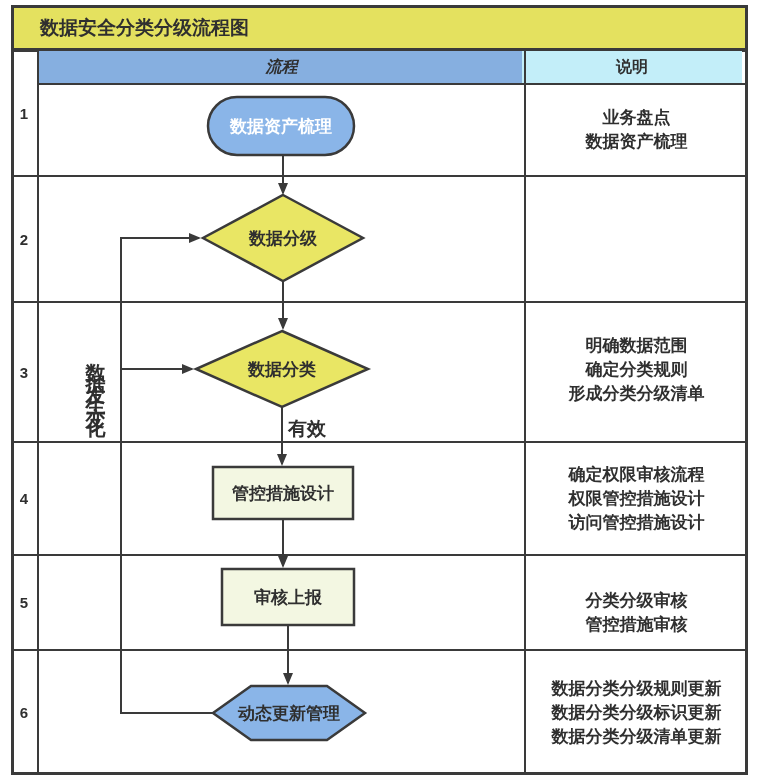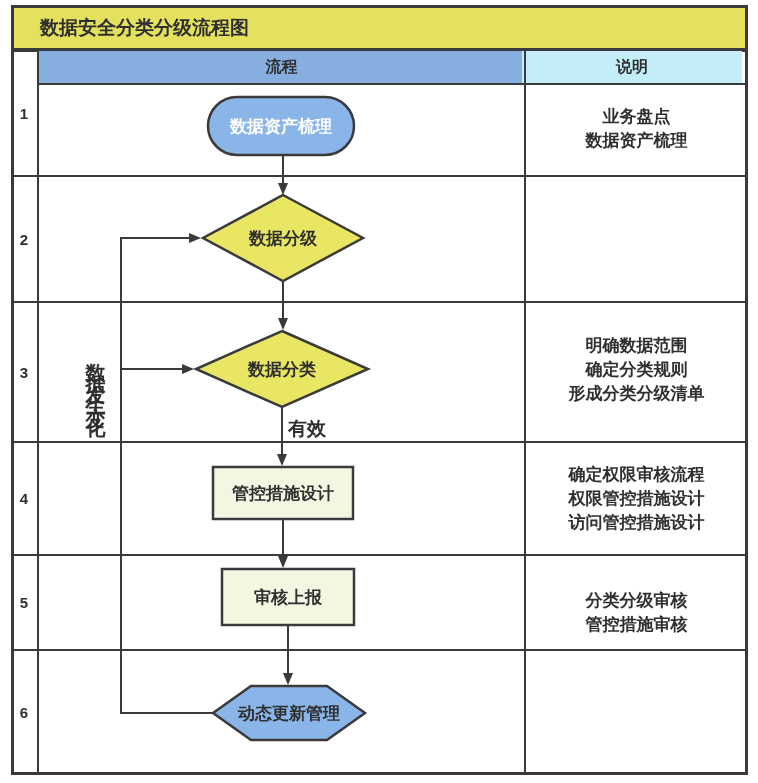--- a/index.html
+++ b/index.html
@@ -14,21 +14,21 @@
     font-size:19px;font-weight:bold;
   }
   .table-frame{
     position:absolute;left:11px;top:49px;width:737px;height:726px;
     box-sizing:border-box;border:3px solid #3a3a3a;background:transparent;
   }
   .hdr{
     position:absolute;height:33px;top:51px;display:flex;align-items:center;justify-content:center;
     font-size:16px;font-weight:bold;box-sizing:border-box;
   }
-  .hdr-process{left:39px;width:485px;background:#86afe0;}
+  .hdr-process{left:39px;width:485px;background:#86afe0;font-style:italic;}
   .hdr-desc{left:514px;width:220px;background:#c3eef9;margin-left:8px;}
   .vline,.hline{position:absolute;background:#3a3a3a;}
   .num{
     position:absolute;left:11px;width:26px;height:20px;
     display:flex;align-items:center;justify-content:center;
     font-size:15px;font-weight:bold;
   }
   .desc{
     position:absolute;left:527px;width:219px;
     display:flex;align-items:center;justify-content:center;text-align:center;
@@ -76,30 +76,33 @@
   <div class="vline" style="left:37px;top:51px;width:2px;height:722px;"></div>
   <div class="vline" style="left:524px;top:51px;width:2px;height:722px;"></div>
 
   <div class="num" style="top:103px;">1</div>
   <div class="num" style="top:229px;">2</div>
   <div class="num" style="top:362px;">3</div>
   <div class="num" style="top:488px;">4</div>
   <div class="num" style="top:592px;">5</div>
   <div class="num" style="top:702px;">6</div>
 
-  <div class="desc" style="top:86px;height:88px;font-family:Liberation Mono, monospace;">业务盘点
+  <div class="desc" style="top:86px;height:88px;">业务盘点
 数据资产梳理</div>
   <div class="desc" style="top:304px;height:132px;">明确数据范围
 确定分类规则
 形成分类分级清单</div>
   <div class="desc" style="top:444px;height:109px;">确定权限审核流程
 权限管控措施设计
 访问管控措施设计</div>
   <div class="desc" style="top:557px;height:111px;">分类分级审核
 管控措施审核</div>
+  <div class="desc" style="top:652px;height:121px;">数据分类分级规则更新
+数据分类分级标识更新
+数据分类分级清单更新</div>
 
   <svg class="flow" width="758" height="783" viewBox="0 0 758 783">
     <defs>
       <marker id="ah" markerUnits="userSpaceOnUse" markerWidth="14" markerHeight="12" refX="11" refY="6" orient="auto">
         <path d="M1,1 L13,6 L1,11 Z" fill="#3a3a3a"></path>
       </marker>
     </defs>
 
     <path d="M283,155 V193" stroke="#3a3a3a" stroke-width="2" fill="none" marker-end="url(#ah)"></path>
     <path d="M283,281 V328" stroke="#3a3a3a" stroke-width="2" fill="none" marker-end="url(#ah)"></path>

